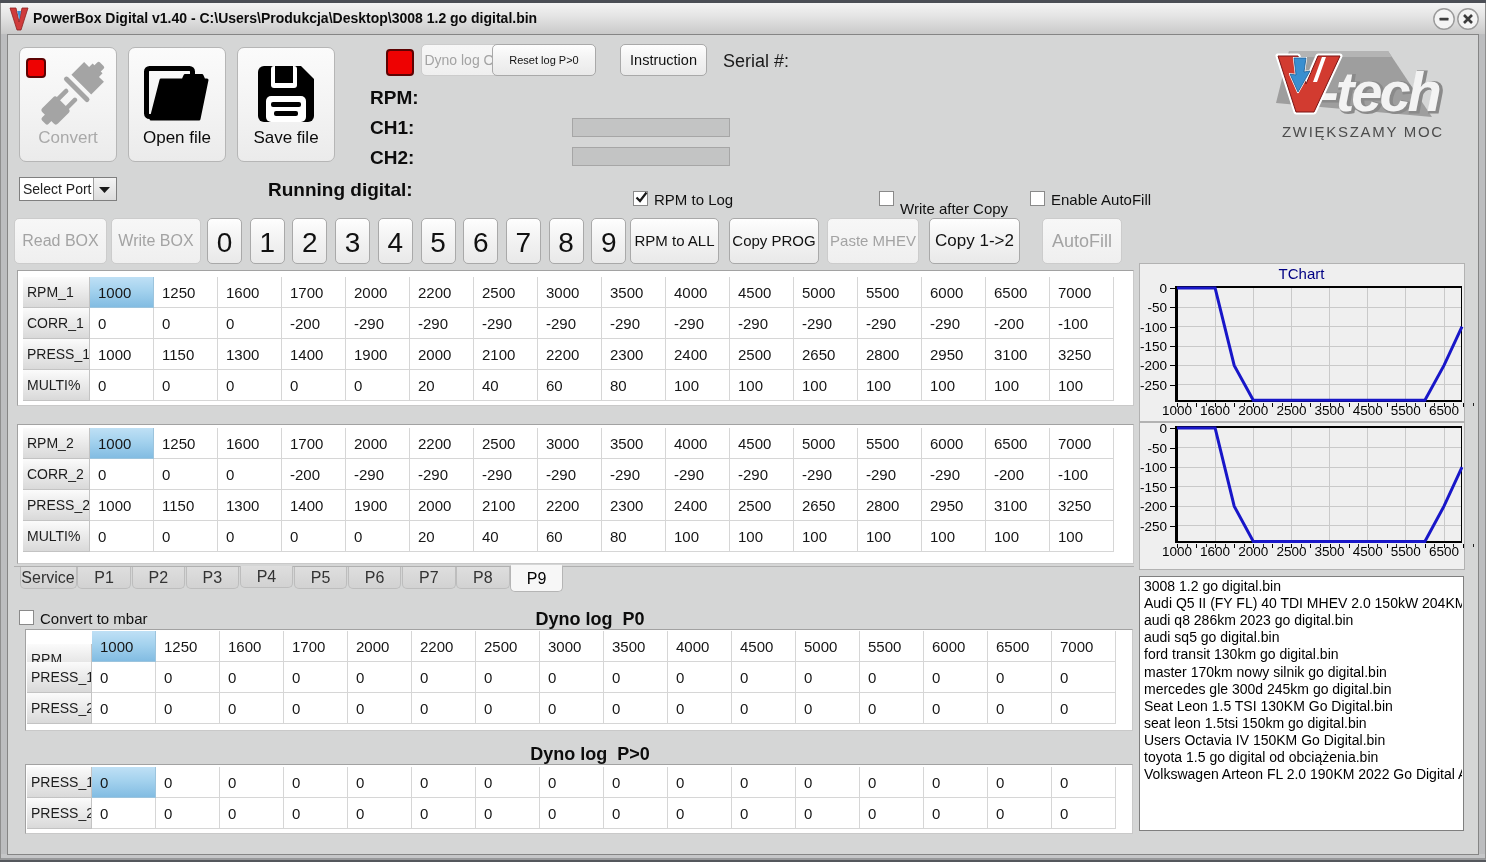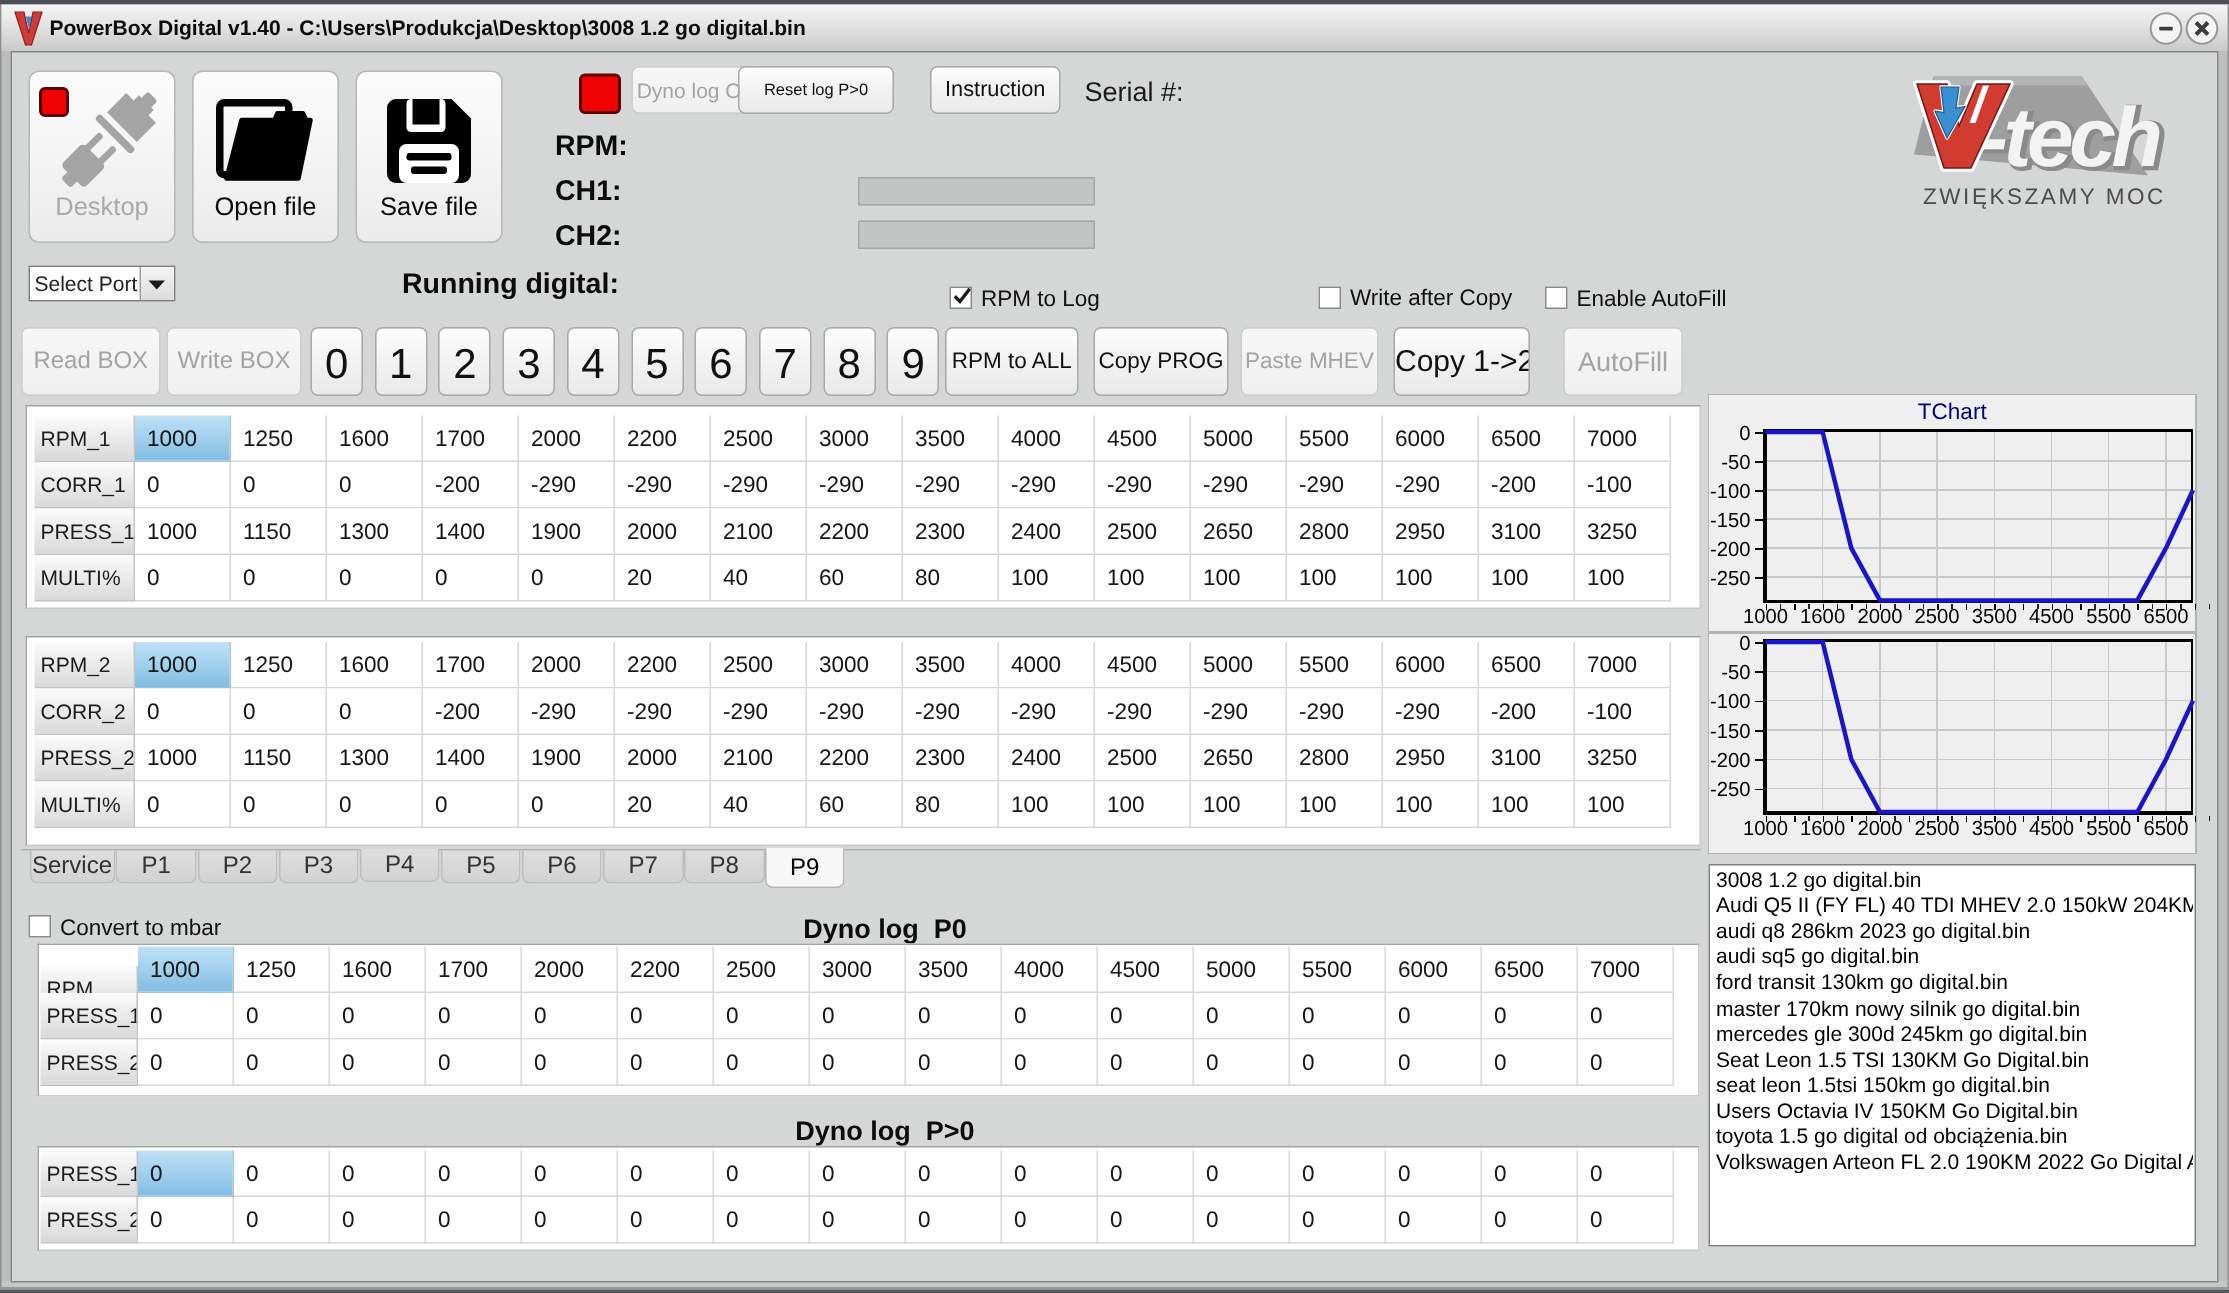--- a/index.html
+++ b/index.html
@@ -29,21 +29,21 @@
 <div style="left:33px;top:10px;font-size:14px;font-weight:bold;color:#0b0b0b;white-space:nowrap">PowerBox Digital v1.40 - C:\Users\Produkcja\Desktop\3008 1.2 go digital.bin</div>
 <svg style="left:1433px;top:8px" width="46" height="22" viewBox="0 0 46 22">
 <circle cx="11" cy="11" r="10.2" fill="#f4f4f4" stroke="#9a9a9a" stroke-width="1.4"></circle>
 <rect x="6.5" y="9.8" width="9" height="2.6" rx="0.5" fill="#3c3c3c"></rect>
 <circle cx="35" cy="11" r="10.2" fill="#f4f4f4" stroke="#9a9a9a" stroke-width="1.4"></circle>
 <path d="M31 7 L39 15 M39 7 L31 15" stroke="#3c3c3c" stroke-width="2.6"></path>
   </svg>
 <div style="left:7px;top:34px;width:1472px;height:821px;background:#d5d6d6;border:1px solid #858585"></div>
 <div class="bigb" style="left:19px;top:47px;width:98px;height:115px"></div>
 <div style="left:26px;top:58px;width:20px;height:20px;background:#ee0202;border:2px solid #5c0303;border-radius:4px"></div>
-<div style="left:30px;top:128px;width:76px;text-align:center;font-size:17px;color:#a9a9a9">Desktop</div>
+<div style="left:30px;top:128px;width:76px;text-align:center;font-size:17px;color:#a9a9a9">Convert</div>
 <svg style="left:36px;top:60px" width="68" height="68" viewBox="0 0 68 68">
 <g fill="#a4a4a4" transform="translate(34,36) rotate(-45)">
  <rect x="-37" y="-4.5" width="10" height="9" rx="2"></rect>
  <rect x="-31" y="-11" width="21" height="22" rx="3"></rect>
  <rect x="-12" y="-8.5" width="15" height="4.5" rx="2"></rect>
  <rect x="-12" y="4" width="15" height="4.5" rx="2"></rect>
  <rect x="7" y="-17" width="5" height="34" rx="2.5"></rect>
  <path d="M16 -14 L34 -14 L34 -7 L39 -7 L39 7 L34 7 L34 14 L16 14 Z"></path>
  <rect x="36" y="-4.5" width="9" height="9" rx="2"></rect>
 </g>
@@ -80,21 +80,21 @@
 <div style="left:370px;top:147px;font-size:19px;font-weight:bold;color:#0c0c0c">CH2:</div>
 <div style="left:572px;top:118px;width:158px;height:19px;background:#c3c4c4;border:1px solid #a6a6a6"></div>
 <div style="left:572px;top:147px;width:158px;height:19px;background:#c3c4c4;border:1px solid #a6a6a6"></div>
 <div style="left:268px;top:179px;font-size:19px;font-weight:bold;color:#0c0c0c">Running digital:</div>
 <div class="cb" style="left:633px;top:191px"></div>
 <svg style="left:634px;top:190px" width="15" height="15" viewBox="0 0 15 15">
     <path d="M2.5 7.5 L6 11 L12.5 2.5" fill="none" stroke="#1a1a1a" stroke-width="2.2"></path>
   </svg>
 <div class="lab" style="left:654px;top:191px">RPM to Log</div>
 <div class="cb" style="left:879px;top:191px"></div>
-<div class="lab" style="left:900px;top:190px">Write after Copy</div>
+<div class="lab" style="left:900px;top:200px">Write after Copy</div>
 <div class="cb" style="left:1030px;top:191px"></div>
 <div class="lab" style="left:1051px;top:191px">Enable AutoFill</div>
 <svg style="left:1264px;top:46px" width="200" height="100" viewBox="0 0 200 100">
 <polygon points="25,5 124,5 168,71 12,57" fill="#9e9e9e"></polygon>
 <polygon points="25,5 124,5 128,11 27,11" fill="#b4b4b4"></polygon>
 <g font-family="Liberation Sans,sans-serif" font-weight="bold" font-style="italic">
 <text x="58" y="66" font-size="56" fill="#8a8a8a" stroke="#8a8a8a" stroke-width="3" letter-spacing="-3">-tech</text>
 <text x="56" y="64.5" font-size="56" fill="#f3f3f3" letter-spacing="-3">-tech</text>
 </g>
 <g>
@@ -114,21 +114,21 @@
 <div class="btn" style="left:335.1px;top:218px;width:35px;height:46px;line-height:47px;font-size:28px">3</div>
 <div class="btn" style="left:377.8px;top:218px;width:35px;height:46px;line-height:47px;font-size:28px">4</div>
 <div class="btn" style="left:420.5px;top:218px;width:35px;height:46px;line-height:47px;font-size:28px">5</div>
 <div class="btn" style="left:463.2px;top:218px;width:35px;height:46px;line-height:47px;font-size:28px">6</div>
 <div class="btn" style="left:505.9px;top:218px;width:35px;height:46px;line-height:47px;font-size:28px">7</div>
 <div class="btn" style="left:548.6px;top:218px;width:35px;height:46px;line-height:47px;font-size:28px">8</div>
 <div class="btn" style="left:591.3px;top:218px;width:35px;height:46px;line-height:47px;font-size:28px">9</div>
 <div class="btn" style="left:630px;top:218px;width:89px;height:46px;line-height:44px;font-size:15px">RPM to ALL</div>
 <div class="btn" style="left:729px;top:218px;width:90px;height:46px;line-height:44px;font-size:15px">Copy PROG</div>
 <div class="btn dis" style="left:827px;top:218px;width:92px;height:46px;line-height:44px;font-size:15px">Paste MHEV</div>
-<div class="btn" style="left:929px;top:218px;width:91px;height:46px;line-height:44px;font-size:20px">Copy 1-&gt;2</div>
+<div class="btn" style="left:929px;top:218px;width:91px;height:46px;line-height:44px;font-size:17px">Copy 1-&gt;2</div>
 <div class="btn dis" style="left:1042px;top:218px;width:80px;height:46px;line-height:44px;font-size:18px">AutoFill</div>
 <div style="left:17px;top:270px;width:1117px;height:136px;background:#fff;border:1px solid #a2a2a2;border-right-color:#c9c9c9;border-bottom-color:#c9c9c9"></div>
 <div class="th" style="left:23px;top:277.0px;width:67px;height:31px;line-height:31px">RPM_1</div>
 <div class="td sel" style="left:90.0px;top:277.0px;width:64.0px;height:31px;line-height:31px">1000</div>
 <div class="td" style="left:154.0px;top:277.0px;width:64.0px;height:31px;line-height:31px">1250</div>
 <div class="td" style="left:218.0px;top:277.0px;width:64.0px;height:31px;line-height:31px">1600</div>
 <div class="td" style="left:282.0px;top:277.0px;width:64.0px;height:31px;line-height:31px">1700</div>
 <div class="td" style="left:346.0px;top:277.0px;width:64.0px;height:31px;line-height:31px">2000</div>
 <div class="td" style="left:410.0px;top:277.0px;width:64.0px;height:31px;line-height:31px">2200</div>
 <div class="td" style="left:474.0px;top:277.0px;width:64.0px;height:31px;line-height:31px">2500</div>

